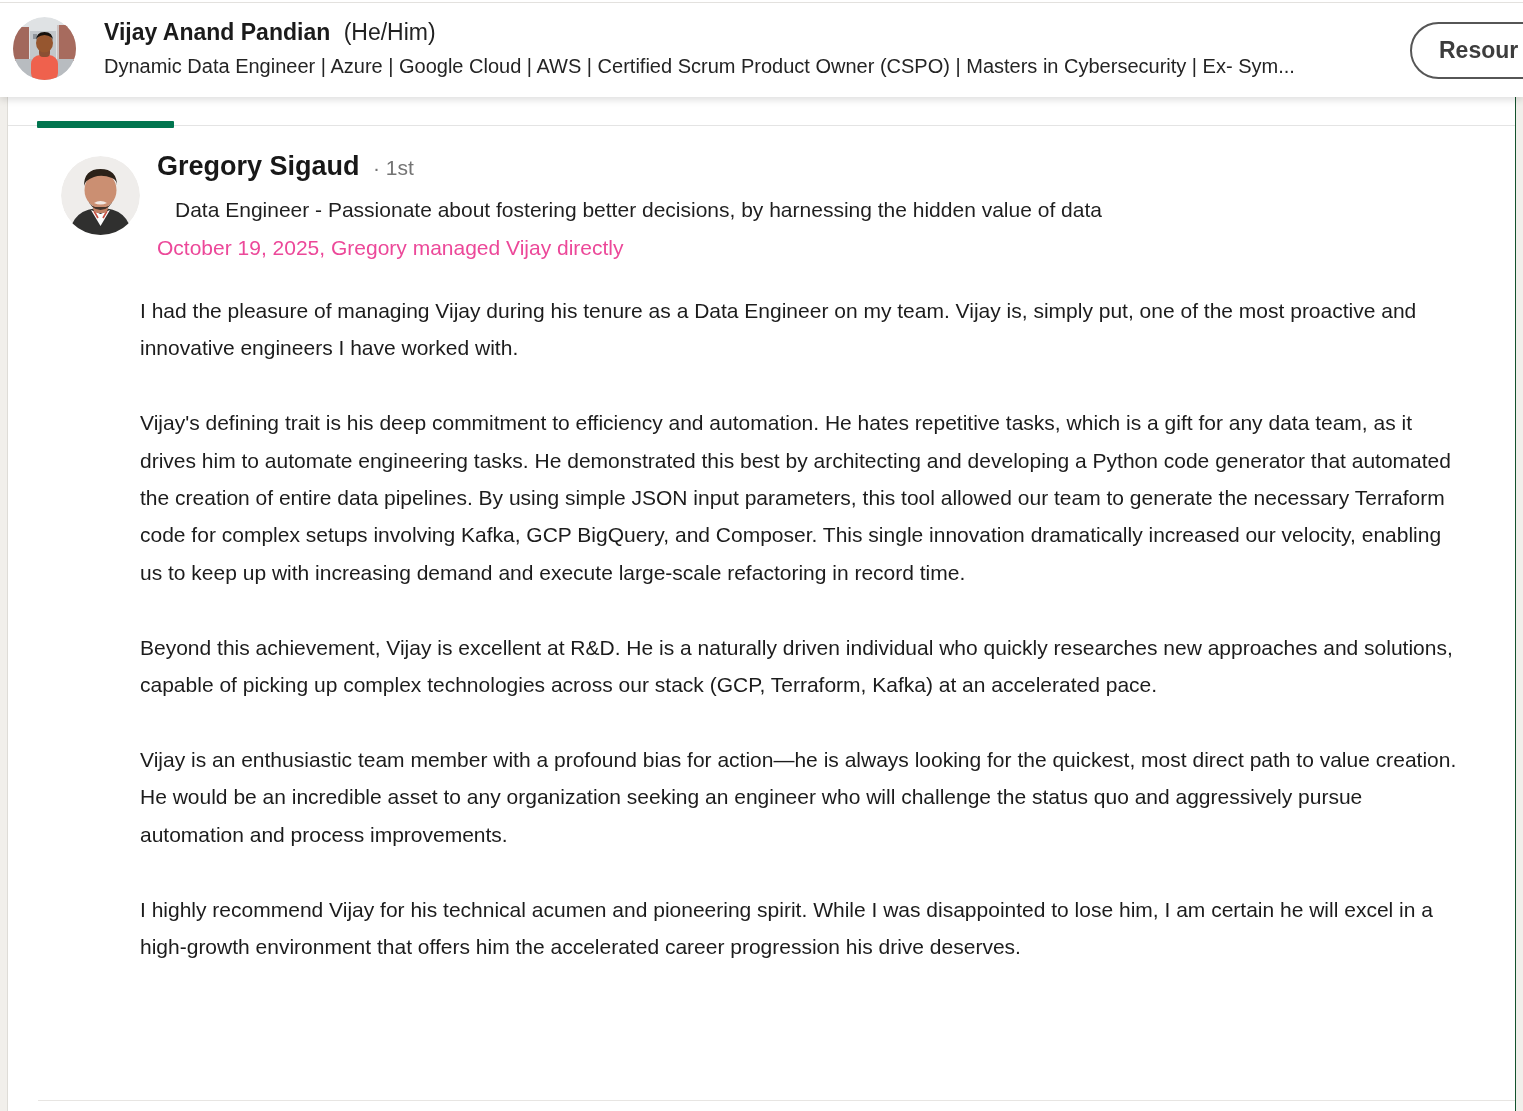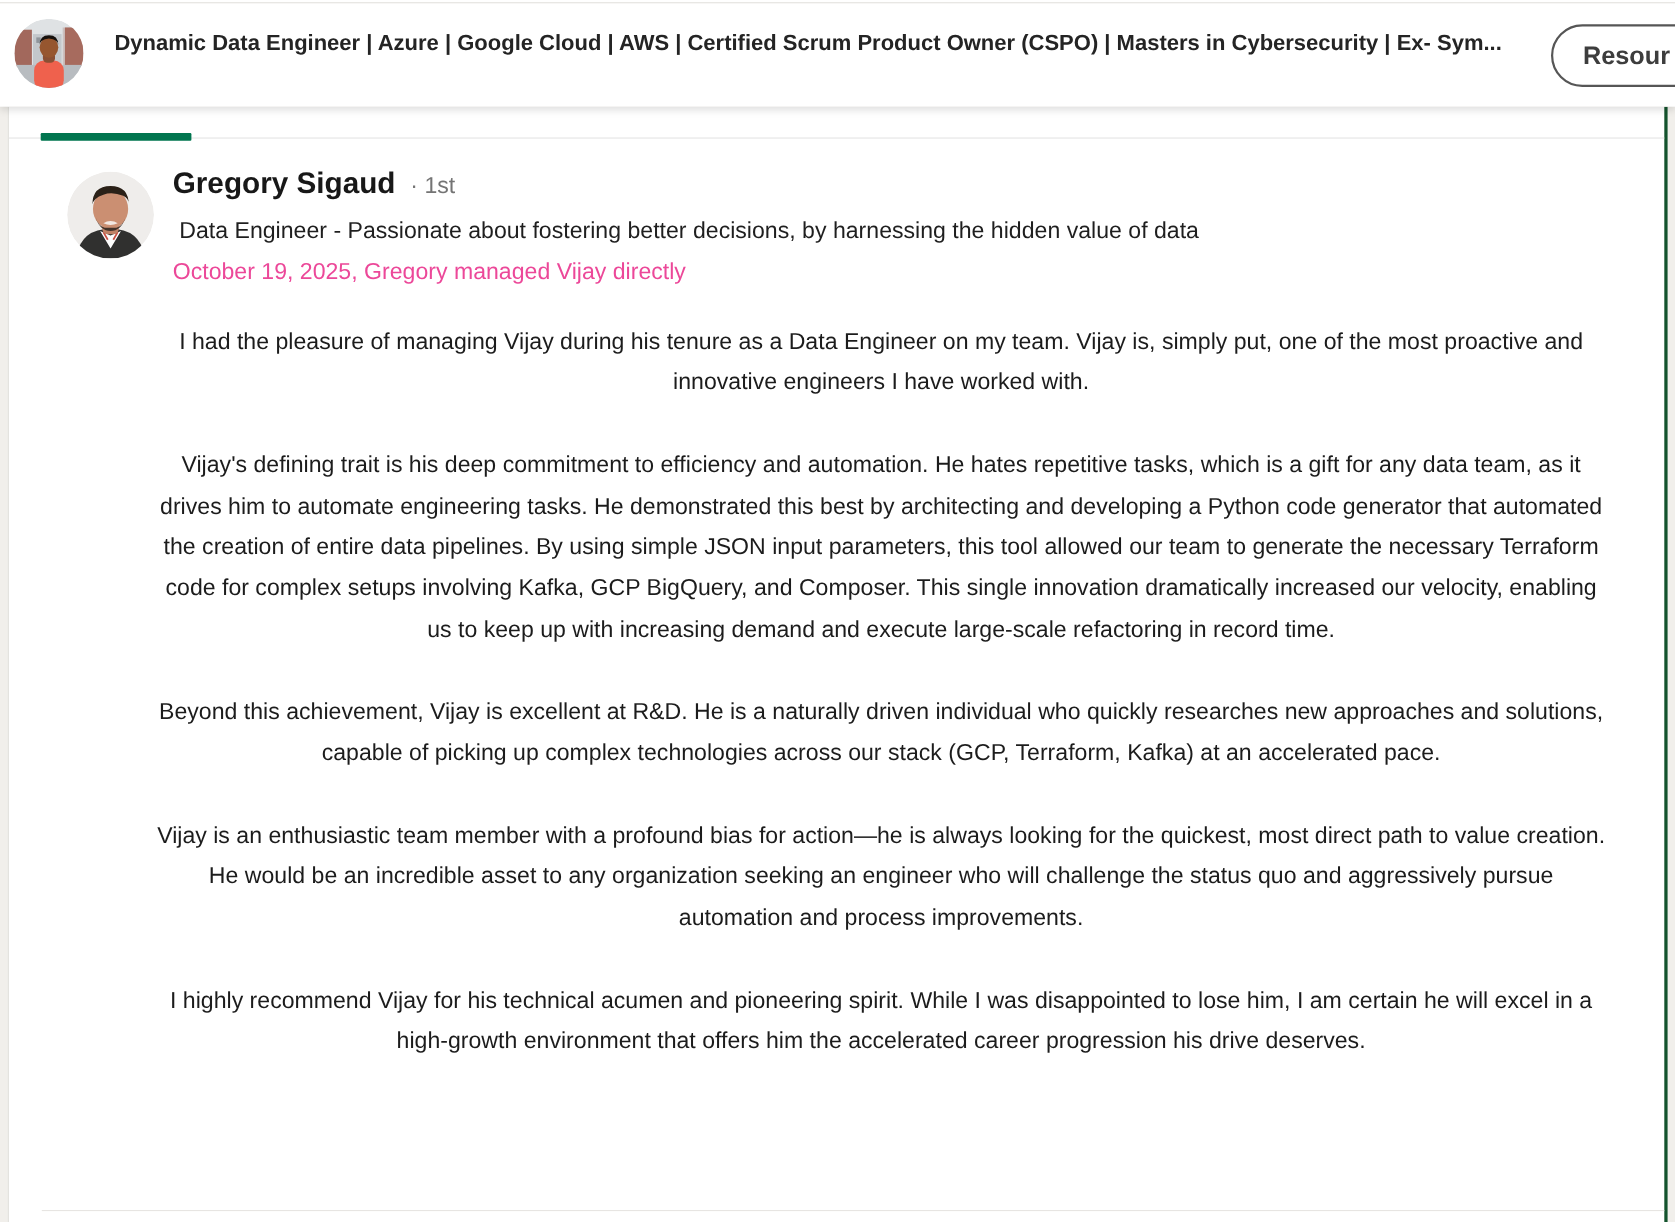--- a/index.html
+++ b/index.html
@@ -14,23 +14,22 @@
     overflow:hidden;
     background:#f1efeb;
   }
 
   
   .card{
     position:absolute;left:7px;top:97px;
     width:1509px;height:1014px;
     background:#ffffff;
     border-left:1px solid #dedcd7;
-    border-right:3px solid #14532d;
+    border-right:1px solid #14532d;
     box-sizing:border-box;
-    text-align:center;
   }
   .tab-row{
     position:absolute;left:0;top:0;width:100%;height:28px;
     border-bottom:1px solid #e4e4e4;
   }
   .active-tab-underline{
     position:absolute;left:29px;bottom:-3px;
     width:137px;height:7px;
     background:#01754f;
     border-radius:1px;
@@ -39,21 +38,21 @@
   
   .avatar{display:block;border-radius:50%;overflow:hidden;}
   .avatar svg{display:block;width:100%;height:100%;}
   .avatar.author{position:absolute;left:53px;top:59px;width:79px;height:79px;cursor:pointer;}
 
   .name-row{position:absolute;left:149px;top:54px;white-space:nowrap;}
   .author-name{font-size:27px;font-weight:700;color:#181818;cursor:pointer;}
   .degree{font-size:21px;color:#747474;margin-left:9px;}
 
   .author-headline{
-    position:absolute;left:155px;top:101px;
+    position:absolute;left:167px;top:101px;
     font-size:21px;color:#1f1f1f;white-space:nowrap;
   }
   .rec-date{
     position:absolute;left:149px;top:139px;
     font-size:21px;color:#ec4899;white-space:nowrap;
   }
   .rec-body{
     position:absolute;left:132px;top:195px;
     width:1322px;
     font-size:21px;line-height:37.4px;
@@ -76,21 +75,21 @@
     content:"";position:absolute;left:0;top:2px;right:0;height:1px;
     background:#e3e1de;
   }
   .avatar.small{position:absolute;left:13px;top:17px;width:63px;height:63px;cursor:pointer;}
   .topbar-text{position:absolute;left:104px;top:19px;right:140px;}
   .topbar-name-row{font-size:23px;line-height:27px;color:#1b1b1b;white-space:nowrap;}
   .profile-name{font-weight:700;}
   .pronouns{font-weight:400;margin-left:7px;color:#222222;}
   .profile-headline{
     margin-top:7px;font-size:20px;line-height:26px;
-    color:#242424;white-space:nowrap;overflow:hidden;font-weight:bold;
+    color:#242424;white-space:nowrap;overflow:hidden;
   }
   .pill-button{
     position:absolute;left:1410px;top:22px;
     height:57px;width:190px;
     border-radius:28.5px;
     border:2px solid #565656;
     background:#ffffff;
     font-family:inherit;
     font-size:23px;font-weight:600;color:#3d3d3d;
     padding:0 0 0 27px;text-align:left;
@@ -162,20 +161,24 @@
         <rect x="34" y="17" width="4" height="5" fill="#8f949a"></rect>
         <rect x="0" y="42" width="63" height="21" fill="#b8bcc0"></rect>
         <rect x="18" y="38" width="27" height="27" rx="9" fill="#ef614d"></rect>
         <rect x="26" y="30" width="11" height="10" rx="4" fill="#8a4f33"></rect>
         <ellipse cx="31.5" cy="26" rx="8.5" ry="9.5" fill="#96562f"></ellipse>
         <path d="M23 24 Q23 15 31.5 15 Q40 15 40 24 Q40 19 31.5 18 Q23 19 23 24 Z" fill="#16110d"></path>
       </svg>
     </span>
 
     <div class="topbar-text">
+      <div class="topbar-name-row">
+        <span class="profile-name">Vijay Anand Pandian</span>
+        <span class="pronouns">(He/Him)</span>
+      </div>
       <div class="profile-headline">Dynamic Data Engineer | Azure | Google Cloud | AWS | Certified Scrum Product Owner (CSPO) | Masters in Cybersecurity | Ex- Sym...</div>
     </div>
 
     <button class="pill-button">Resour</button>
 
   </header>
 
 </div>
 
 </body></html>

